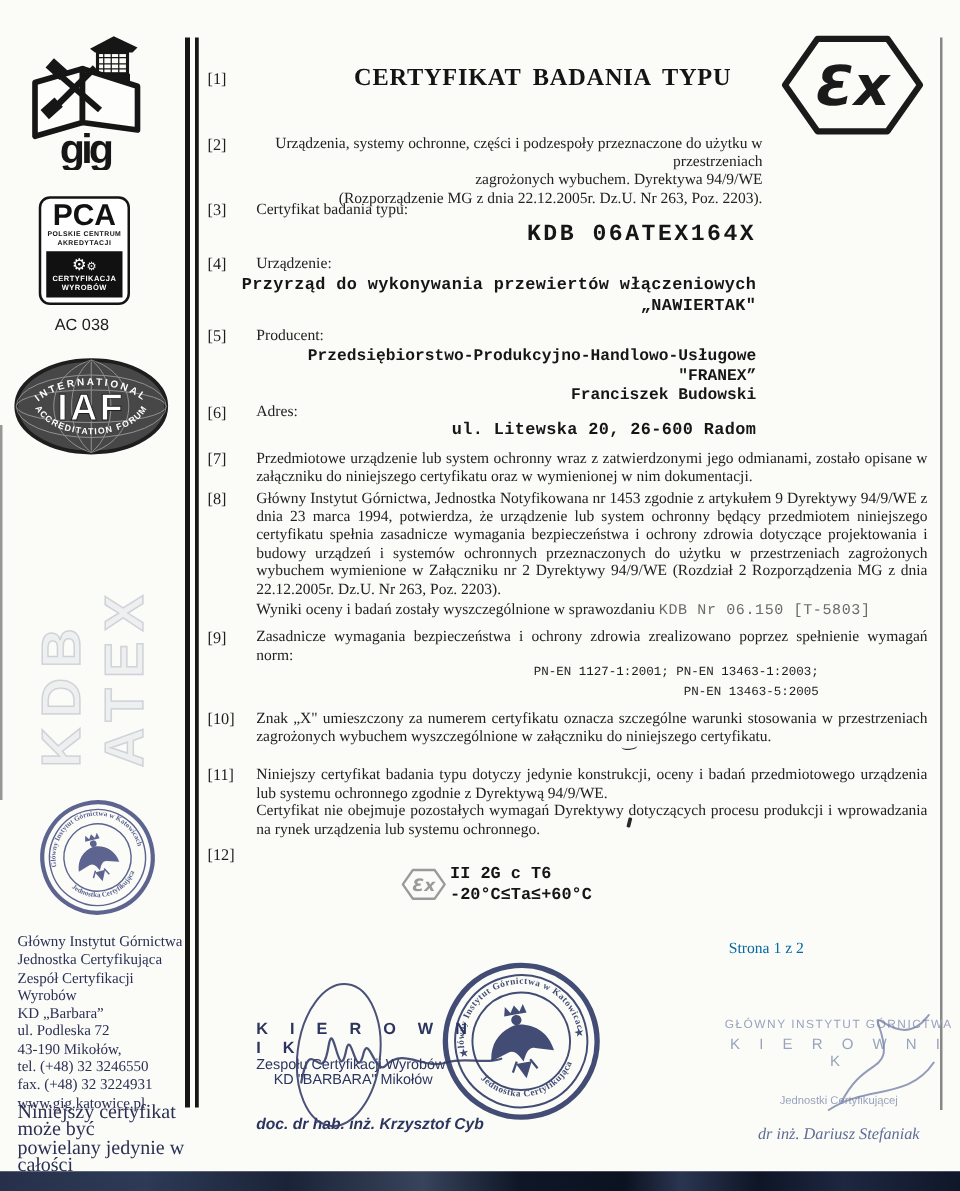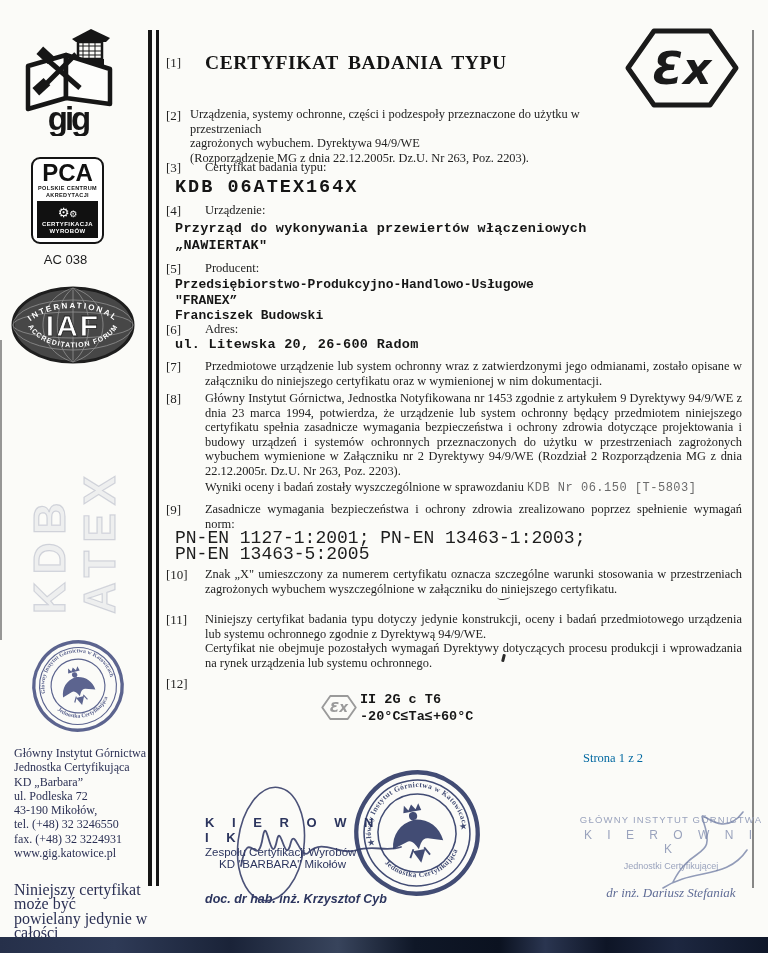--- a/index.html
+++ b/index.html
@@ -3,21 +3,21 @@
 <meta charset="utf-8">
 <style>
   html,body{margin:0;padding:0;background:#ffffff;}
   #page{position:relative;width:768px;height:953px;background:#fbfbf8;overflow:hidden;
         font-family:"Liberation Serif",serif;color:#222;}
   .abs{position:absolute;}
   .num{font-size:13px;color:#1e1e1e;}
   .label{font-size:12.5px;}
   .body{font-size:12.4px;line-height:14.6px;}
   .just{text-align:justify;}
-  .ctr{text-align:left;}
+  .ctr{text-align:right;}
   .mono{font-family:"Liberation Mono","DejaVu Sans Mono",monospace;font-weight:bold;}
   .monoN{font-family:Liberation Mono, monospace;}
   .title{font-size:19.5px;font-weight:bold;letter-spacing:.6px;word-spacing:4px;color:#141414;}
   .kdb{font-size:18.5px;letter-spacing:2px;color:#161616;}
   .dev{font-size:13.5px;line-height:17px;letter-spacing:.3px;color:#161616;}
   .prod{font-size:13px;line-height:15.5px;color:#161616;}
   .vline{background:#161616;}
   .sans{font-family:"Liberation Sans",sans-serif;}
   
   .pca{left:31px;top:157px;width:69px;border:2.5px solid #141414;border-radius:9px;
@@ -37,21 +37,21 @@
   .note{left:14px;top:871px;width:142px;font-size:16px;line-height:14.3px;color:#2b3054;margin-top:12px;}
   
   .sigL{left:205px;top:815px;width:190px;color:#2c355e;font-family:"Liberation Sans",sans-serif;}
   .sigL .l1{font-size:13px;letter-spacing:7px;font-weight:bold;}
   .sigL .l2{font-size:11.5px;margin-top:1px;}
   .sigL .l3{font-size:11.5px;margin-left:14px;}
   .sigL .nm{font-style:italic;font-size:12.5px;margin-top:22px;font-weight:bold;}
   .sigR{left:577px;top:814px;width:188px;text-align:center;color:#9aa3bd;font-family:"Liberation Sans",sans-serif;}
   .sigR .l1{font-size:9.5px;letter-spacing:1.2px;}
   .sigR .l2{font-size:12px;letter-spacing:6px;margin-top:3px;}
-  .sigR .l3{font-size:9px;margin-top:5px;}
+  .sigR .l3{font-size:9px;margin-top:19px;}
   .sigR .nm{font-family:"Liberation Serif",serif;font-style:italic;font-size:13px;color:#5f6c96;margin-top:14px;}
   .band{left:0;bottom:0;width:768px;height:16px;
         background:linear-gradient(90deg,#26304a 0%,#2e3a56 15%,#1a2338 30%,#38445c 44%,#0f1727 54%,#0b1220 65%,#2a3550 71%,#0e1526 79%,#1d2740 88%,#0f1729 100%);}
   .inkmark{width:3px;height:8px;background:#2a2a2a;transform:rotate(14deg);border-radius:1px;}
   .squig{width:13px;height:5px;border-bottom:1.8px solid #333;border-radius:50%;transform:rotate(-5deg);}
 </style>
 </head>
 <body>
 
 <div id="page">
@@ -137,20 +137,21 @@
       <text font-family="Liberation Serif,serif" font-size="6" font-weight="bold" fill="currentColor">
         <textPath href="#arcB2" startOffset="50%" text-anchor="middle">Jednostka Certyfikująca</textPath>
       </text>
       <use href="#eagle" transform="translate(50,51) scale(0.62)"></use>
     </g>
   </svg>
 
   <div class="abs addr">
     <div>Główny Instytut Górnictwa</div>
     <div>Jednostka Certyfikująca</div>
+    <div>Zespół Certyfikacji Wyrobów</div>
     <div>KD „Barbara”</div>
     <div>ul. Podleska 72</div>
     <div>43-190 Mikołów,</div>
     <div>tel. (+48) 32 3246550</div>
     <div>fax. (+48) 32 3224931</div>
     <div>www.gig.katowice.pl</div>
   </div>
   <div class="abs note">
     <div>Niniejszy certyfikat może być</div>
     <div>powielany jedynie w całości</div>
@@ -205,21 +206,21 @@
 
   <span class="abs num" style="left:166px;top:391px">[8]</span>
   <div class="abs body just" style="left:205px;top:391px;width:537px">Główny Instytut Górnictwa, Jednostka Notyfikowana nr 1453 zgodnie z artykułem 9 Dyrektywy 94/9/WE z dnia 23 marca 1994, potwierdza, że urządzenie lub system ochronny będący przedmiotem niniejszego certyfikatu spełnia zasadnicze wymagania bezpieczeństwa i ochrony zdrowia dotyczące projektowania i budowy urządzeń i systemów ochronnych przeznaczonych do użytku w przestrzeniach zagrożonych wybuchem wymienione w Załączniku nr 2 Dyrektywy 94/9/WE (Rozdział 2 Rozporządzenia MG z dnia 22.12.2005r. Dz.U. Nr 263, Poz. 2203).</div>
   <div class="abs body" style="left:205px;top:480px;width:537px">
     <span>Wyniki oceny i badań zostały wyszczególnione w sprawozdaniu</span>
     <span class="monoN" style="font-size:12px;color:#6b6b6b;letter-spacing:.5px">KDB Nr 06.150 [T-5803]</span>
   </div>
 
   <span class="abs num" style="left:166px;top:502px">[9]</span>
   <div class="abs body just" style="left:205px;top:502px;width:537px">Zasadnicze wymagania bezpieczeństwa i ochrony zdrowia zrealizowano poprzez spełnienie wymagań norm:</div>
-  <div class="abs monoN ctr" style="left:175px;top:531px;width:480px;font-size:18px;line-height:15.5px;color:#1d1d1d">
+  <div class="abs monoN ctr" style="left:175px;top:531px;width:480px;font-size:10px;line-height:15.5px;color:#1d1d1d">
     <div>PN-EN 1127-1:2001; PN-EN 13463-1:2003;</div>
     <div>PN-EN 13463-5:2005</div>
   </div>
 
   <span class="abs num" style="left:166px;top:567px">[10]</span>
   <div class="abs body just" style="left:205px;top:567px;width:537px">Znak „X" umieszczony za numerem certyfikatu oznacza szczególne warunki stosowania w przestrzeniach zagrożonych wybuchem wyszczególnione w załączniku do niniejszego certyfikatu.</div>
   <div class="abs squig" style="left:497px;top:594px"></div>
 
   <span class="abs num" style="left:166px;top:612px">[11]</span>
   <div class="abs body just" style="left:205px;top:612px;width:537px">

